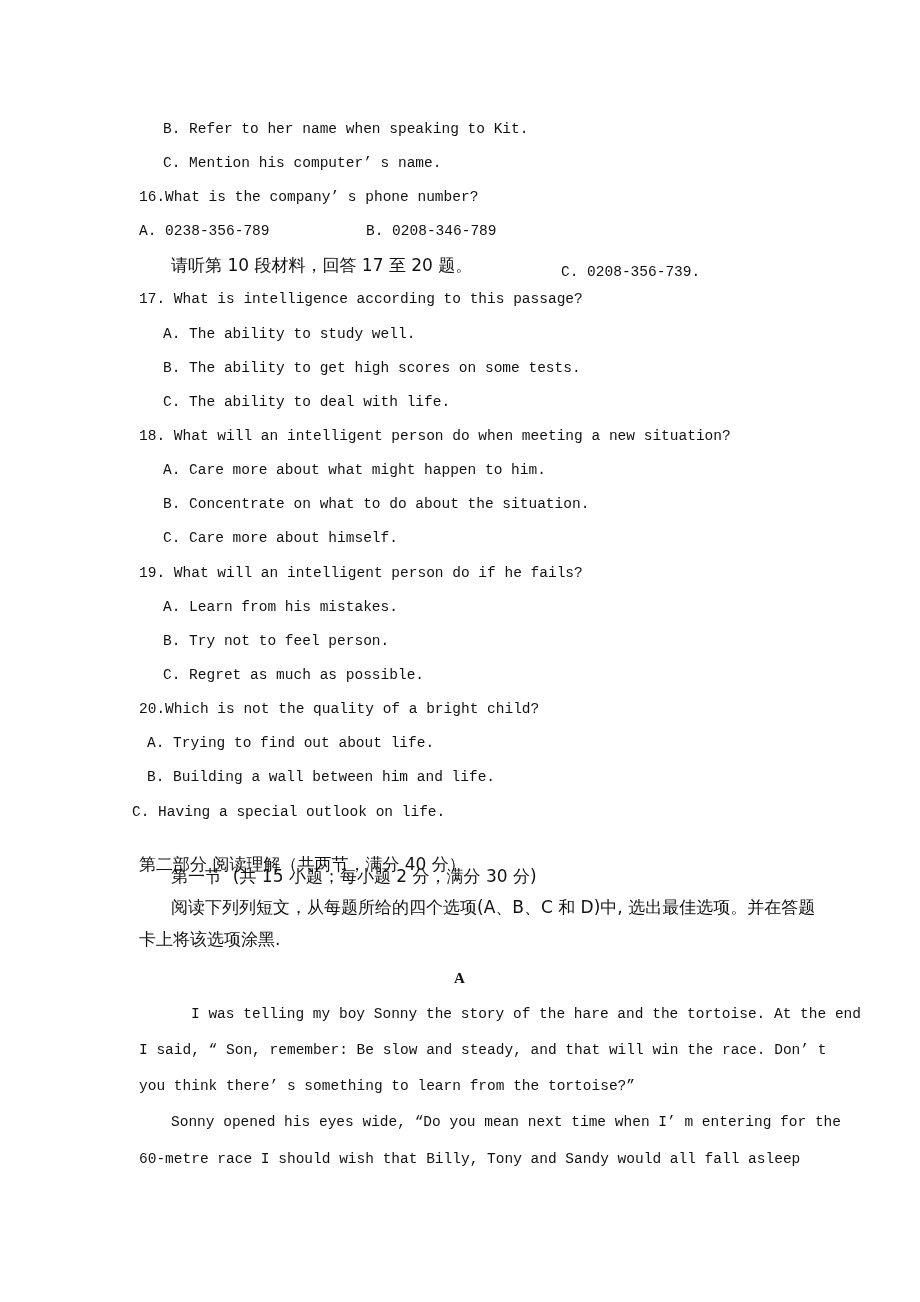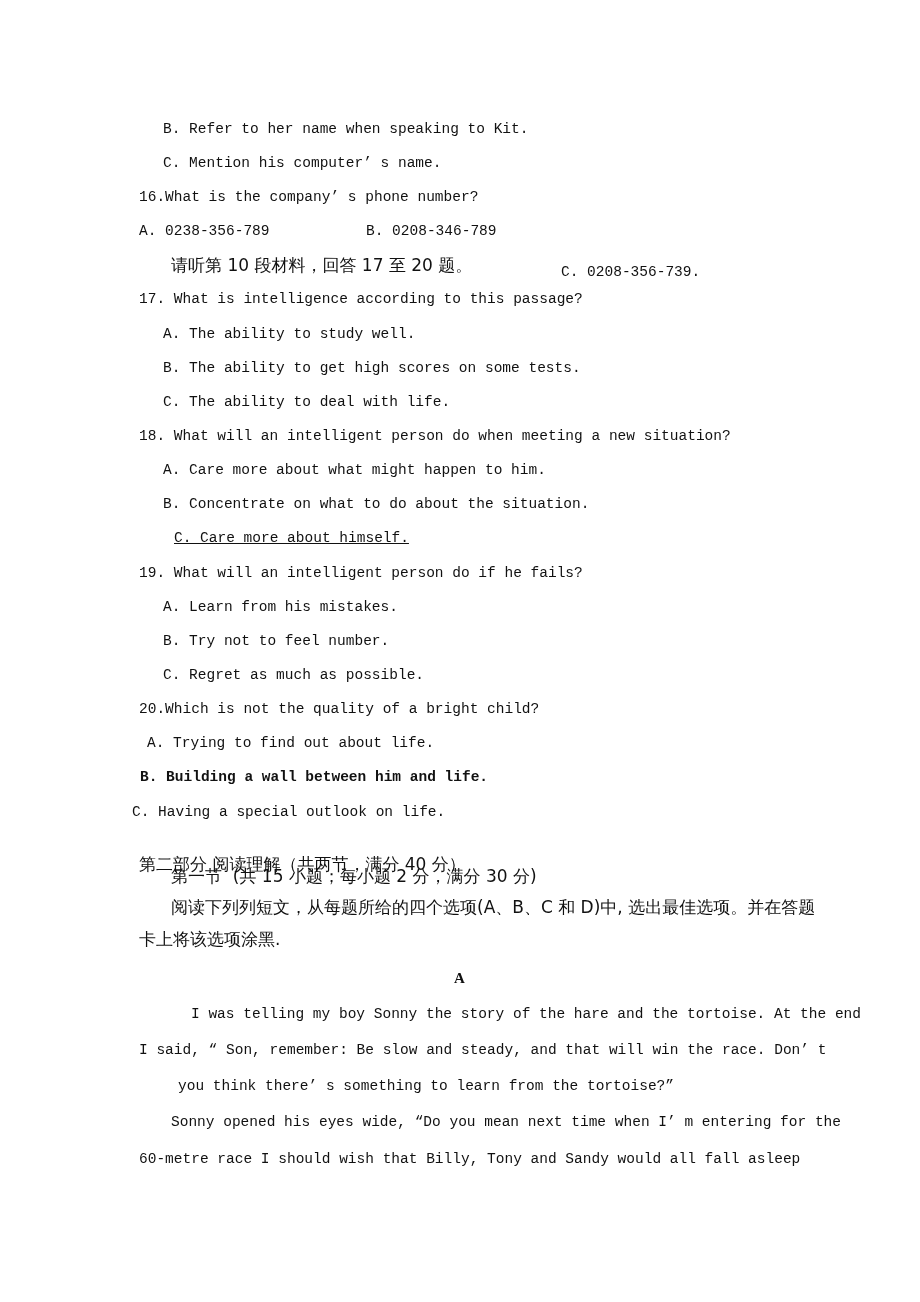--- a/index.html
+++ b/index.html
@@ -26,38 +26,38 @@
   <div class="line cjk" style="left:171px; top:256px;">请听第 10 段材料，回答 17 至 20 题。</div>
 
   <div class="line mono" style="left:139px; top:290px;">17. What is intelligence according to this passage?</div>
   <div class="line mono" style="left:163px; top:325px;">A. The ability to study well.</div>
   <div class="line mono" style="left:163px; top:359px;">B. The ability to get high scores on some tests.</div>
   <div class="line mono" style="left:163px; top:393px;">C. The ability to deal with life.</div>
 
   <div class="line mono" style="left:139px; top:427px;">18. What will an intelligent person do when meeting a new situation?</div>
   <div class="line mono" style="left:163px; top:461px;">A. Care more about what might happen to him.</div>
   <div class="line mono" style="left:163px; top:495px;">B. Concentrate on what to do about the situation.</div>
-  <div class="line mono" style="left:174px; top:529px;text-decoration:underline;">C. Care more about himself.</div>
+  <div class="line mono" style="left:163px; top:529px;">C. Care more about himself.</div>
 
   <div class="line mono" style="left:139px; top:564px;">19. What will an intelligent person do if he fails?</div>
   <div class="line mono" style="left:163px; top:598px;">A. Learn from his mistakes.</div>
-  <div class="line mono" style="left:163px; top:632px;">B. Try not to feel number.</div>
+  <div class="line mono" style="left:163px; top:632px;">B. Try not to feel person.</div>
   <div class="line mono" style="left:163px; top:666px;">C. Regret as much as possible.</div>
 
   <div class="line mono" style="left:139px; top:700px;">20.Which is not the quality of a bright child?</div>
   <div class="line mono" style="left:147px; top:734px;">A. Trying to find out about life.</div>
-  <div class="line mono" style="left:140px; top:768px;font-weight:bold;">B. Building a wall between him and life.</div>
+  <div class="line mono" style="left:147px; top:768px;">B. Building a wall between him and life.</div>
   <div class="line mono" style="left:132px; top:803px;">C. Having a special outlook on life.</div>
 
   <div class="line cjk" style="left:139px; top:855px;">第二部分 阅读理解（共两节，满分 40 分）</div>
   <div class="line cjk" style="left:171px; top:867px;">第一节  (共 15 小题；每小题 2 分，满分 30 分)</div>
   <div class="line cjk" style="left:171px; top:898px;">阅读下列列短文，从每题所给的四个选项(A、B、C 和 D)中, 选出最佳选项。并在答题</div>
   <div class="line cjk" style="left:139px; top:930px;">卡上将该选项涂黑.</div>
 
   <div class="title-a">A</div>
 
   <div class="line mono" style="left:191px; top:1005px;">I was telling my boy Sonny the story of the hare and the tortoise. At the end</div>
   <div class="line mono" style="left:139px; top:1041px;">I said, “ Son, remember: Be slow and steady, and that will win the race. Don’ t</div>
-  <div class="line mono" style="left:139px; top:1077px;margin-left:39px;">you think there’ s something to learn from the tortoise?”</div>
+  <div class="line mono" style="left:139px; top:1077px;">you think there’ s something to learn from the tortoise?”</div>
   <div class="line mono" style="left:171px; top:1113px;">Sonny opened his eyes wide, “Do you mean next time when I’ m entering for the</div>
   <div class="line mono" style="left:139px; top:1150px;">60-metre race I should wish that Billy, Tony and Sandy would all fall asleep</div>
 
 </div>
 
 </body></html>

